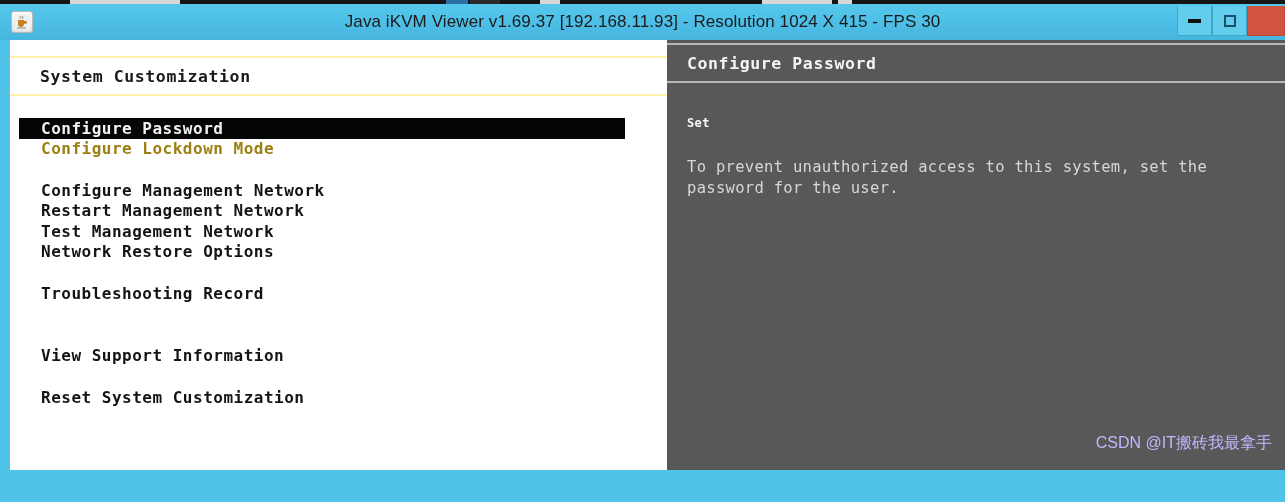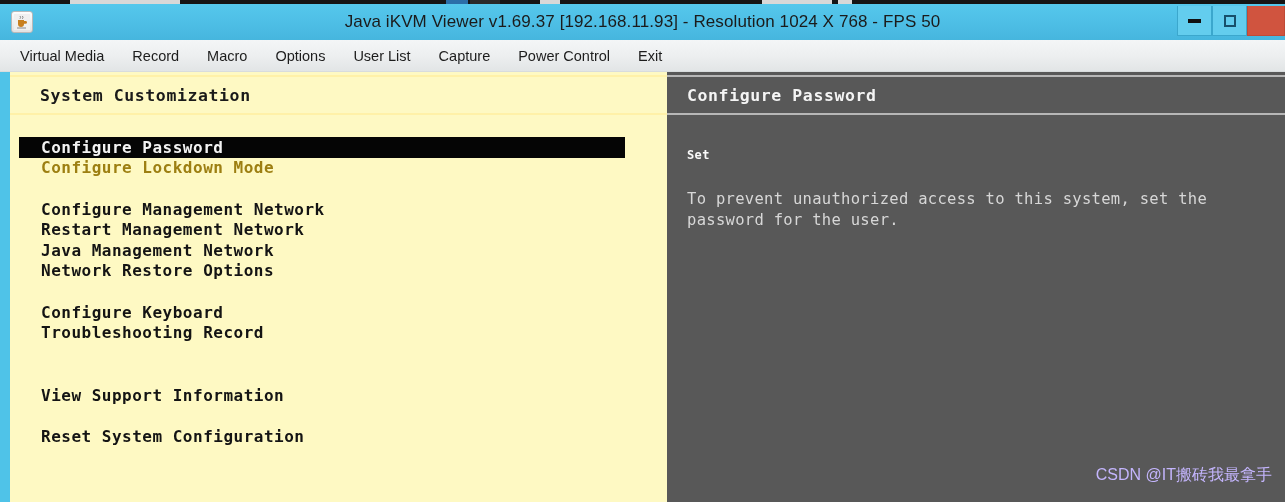--- a/index.html
+++ b/index.html
@@ -153,24 +153,24 @@
   .console-inner {
     position: absolute;
     inset: 0;
     display: flex;
     font-family: "DejaVu Sans Mono", "Liberation Mono", monospace;
   }
 
   
   .pane-left {
     width: 657px;
-    background: #fef9c3;
+    background: #ffffff;
     position: relative;
     flex: 0 0 657px;
-    padding-top: 3px;
+    padding-top: 16px;
     box-sizing: border-box;
   }
   .left-head {
     height: 40px;
     border-top: 2px solid #fff1a8;
     border-bottom: 2px solid #fff1a8;
     display: flex;
     align-items: center;
     padding-left: 30px;
     box-sizing: border-box;
@@ -287,45 +287,35 @@
         <svg width="16" height="16" viewBox="0 0 16 16" aria-hidden="true">
           <rect x="0" y="0" width="16" height="16" fill="#f0f0f0"></rect>
           <path d="M4 6 h6 v4 a3 3 0 0 1 -3 3 h0 a3 3 0 0 1 -3 -3 z" fill="#c87f1e"></path>
           <path d="M10 7 h1.6 a1.4 1.4 0 0 1 0 2.8 H10 z" fill="#c87f1e"></path>
           <path d="M6 2 q1.2 1.4 0 2.8" stroke="#8a8a8a" stroke-width="1" fill="none"></path>
           <path d="M8.4 2 q1.2 1.4 0 2.8" stroke="#8a8a8a" stroke-width="1" fill="none"></path>
           <rect x="3" y="13.4" width="9" height="1.2" fill="#9a9a9a"></rect>
         </svg>
       </div>
 
-      <div class="title-text">Java iKVM Viewer v1.69.37 [192.168.11.93]  -  Resolution 1024 X 768 - FPS 50</div>
+      <div class="title-text">Java iKVM Viewer v1.69.37 [192.168.11.93]  -  Resolution 1024 X 415 - FPS 30</div>
 
       <div class="winbtns">
         <div class="winbtn">
           <span class="glyph-min"></span>
         </div>
         <div class="winbtn">
           <span class="glyph-max"></span>
         </div>
         <div class="winbtn close">
           <span></span>
         </div>
       </div>
     </div>
 
-    <div class="menubar">
-      <div class="menu-item">Virtual Media</div>
-      <div class="menu-item">Record</div>
-      <div class="menu-item">Macro</div>
-      <div class="menu-item">Options</div>
-      <div class="menu-item">User List</div>
-      <div class="menu-item">Capture</div>
-      <div class="menu-item">Power Control</div>
-      <div class="menu-item">Exit</div>
-    </div>
 
     <div class="console">
       <div class="console-inner">
 
         <div class="pane-left">
           <div class="left-head">
             <span class="left-head-text">System Customization</span>
           </div>
 
           <div class="menu-list">
@@ -338,48 +328,45 @@
 
             <div class="mrow spacer"></div>
 
             <div class="mrow">
               <span>Configure Management Network</span>
             </div>
             <div class="mrow">
               <span>Restart Management Network</span>
             </div>
             <div class="mrow">
-              <span>Java Management Network</span>
+              <span>Test Management Network</span>
             </div>
             <div class="mrow">
               <span>Network Restore Options</span>
             </div>
 
             <div class="mrow spacer"></div>
 
             <div class="mrow">
-              <span>Configure Keyboard</span>
-            </div>
-            <div class="mrow">
               <span>Troubleshooting Record</span>
             </div>
 
             <div class="mrow spacer"></div>
 
 
             <div class="mrow spacer"></div>
 
             <div class="mrow">
               <span>View Support Information</span>
             </div>
 
             <div class="mrow spacer"></div>
 
             <div class="mrow">
-              <span>Reset System Configuration</span>
+              <span>Reset System Customization</span>
             </div>
           </div>
         </div>
 
         <div class="pane-right">
           <div class="right-head">
             <span class="right-head-text">Configure Password</span>
           </div>
           <div class="right-body">
             <div class="right-subtitle">Set</div>

